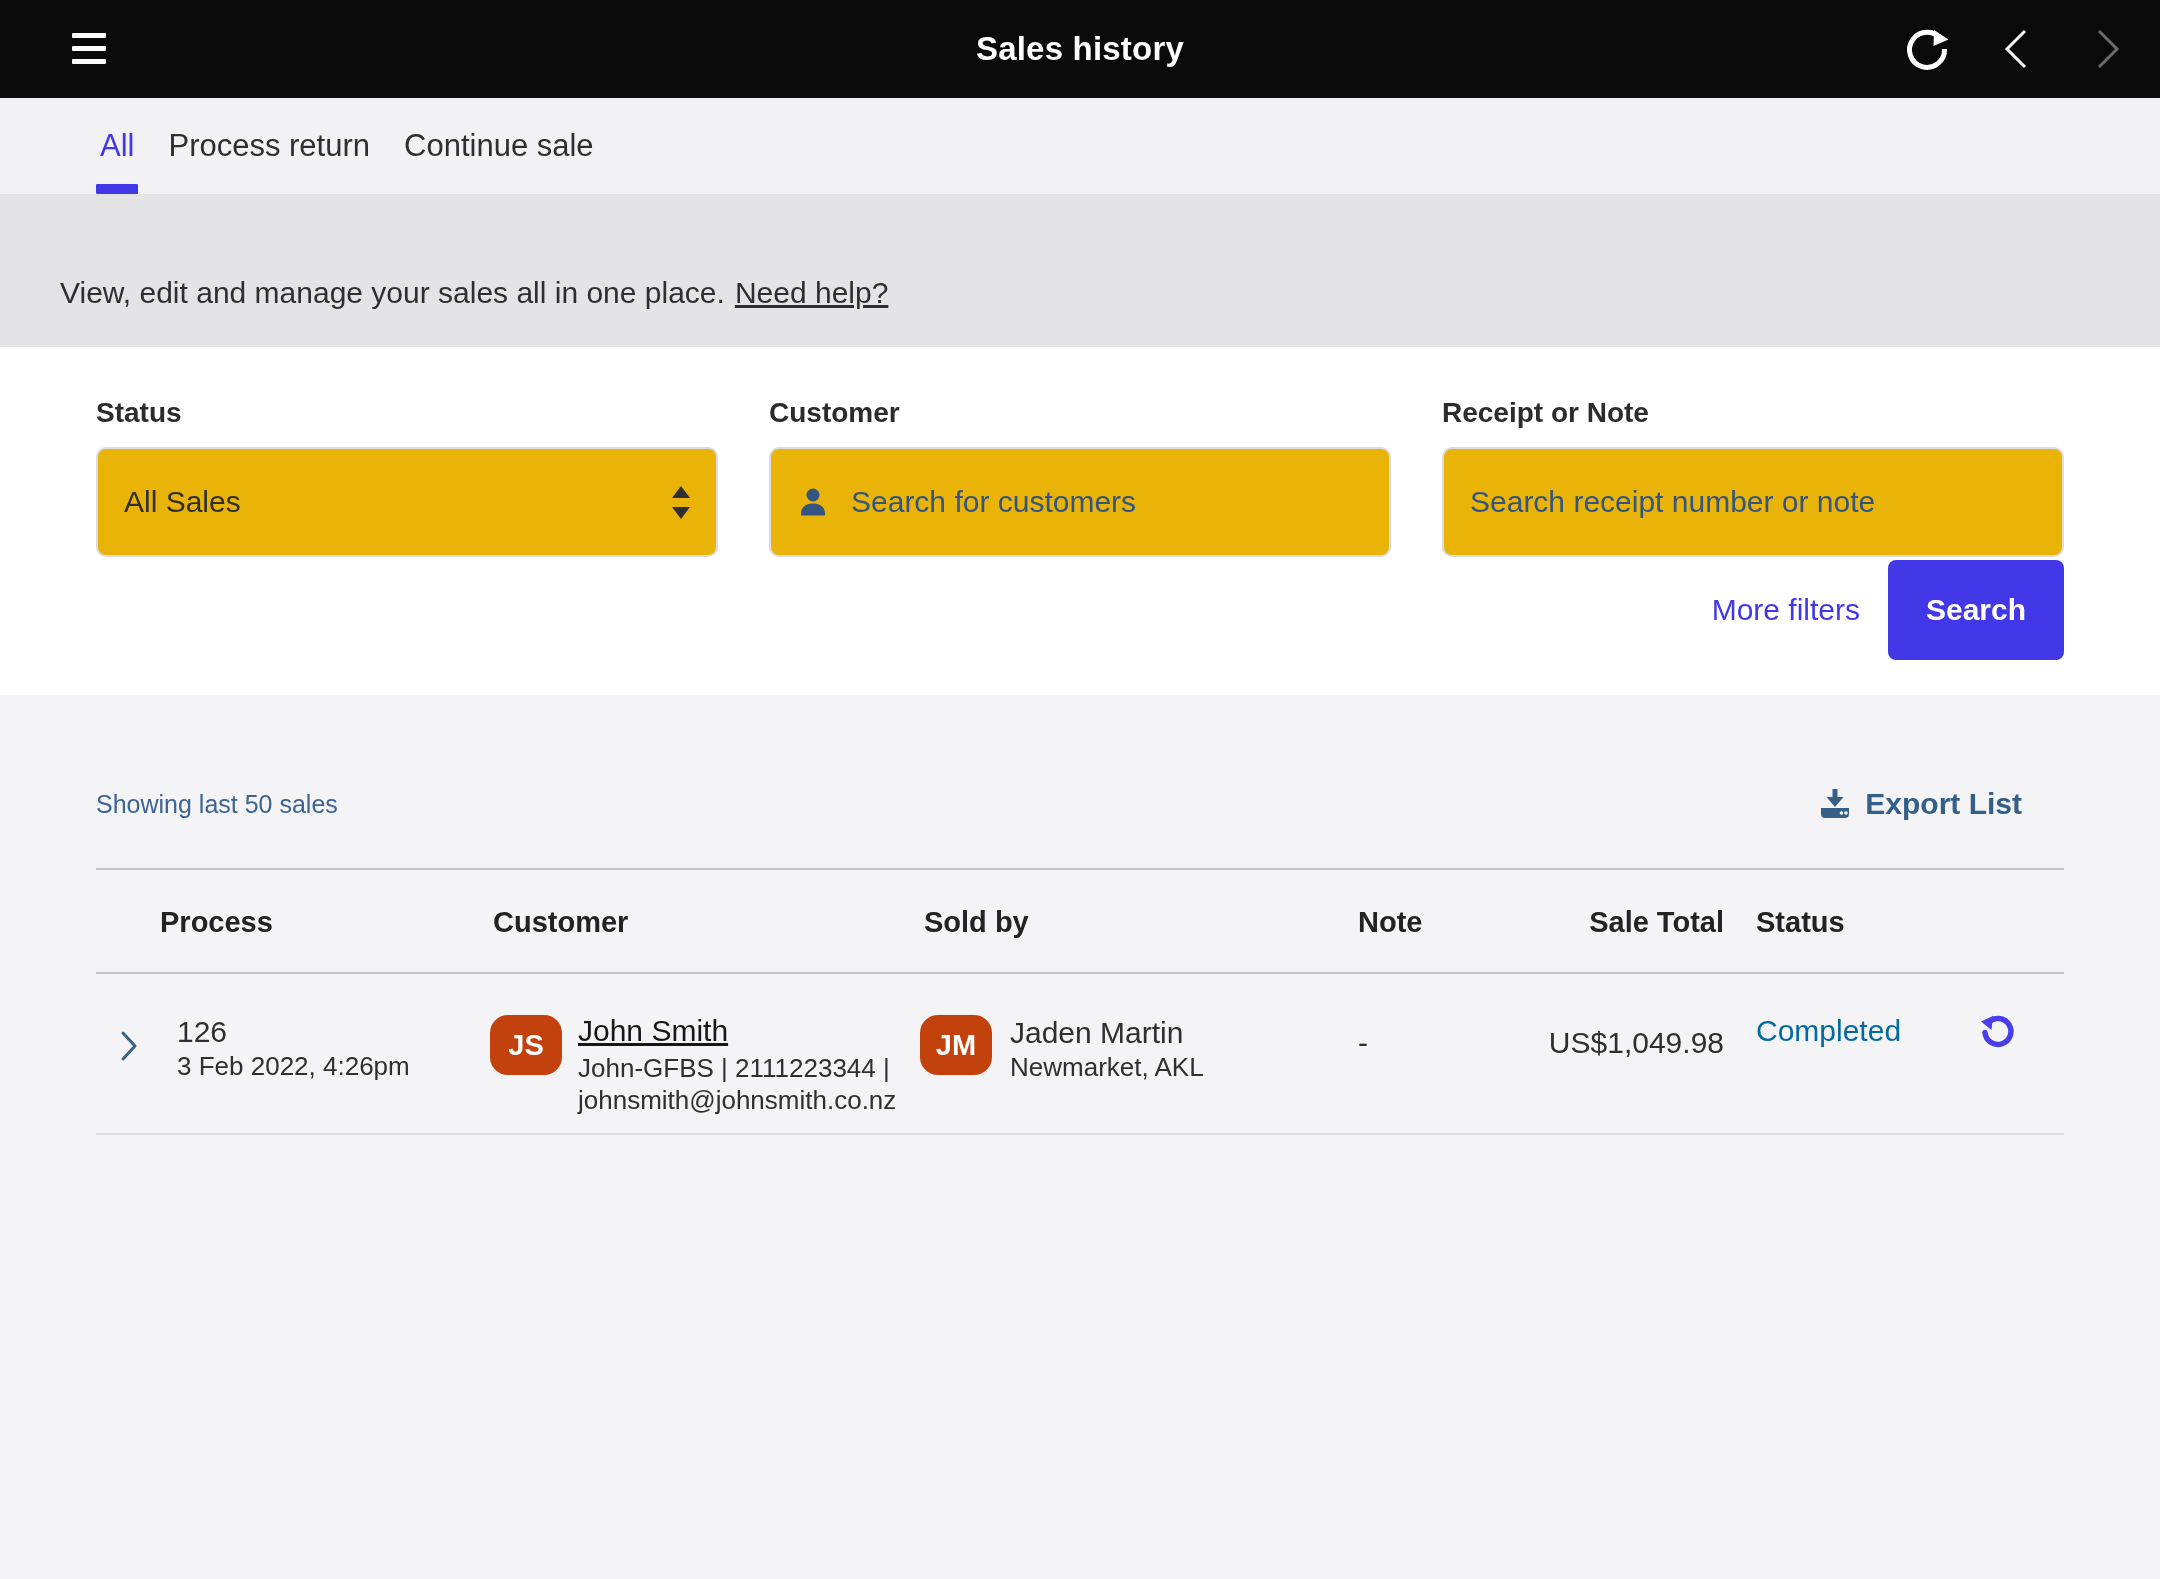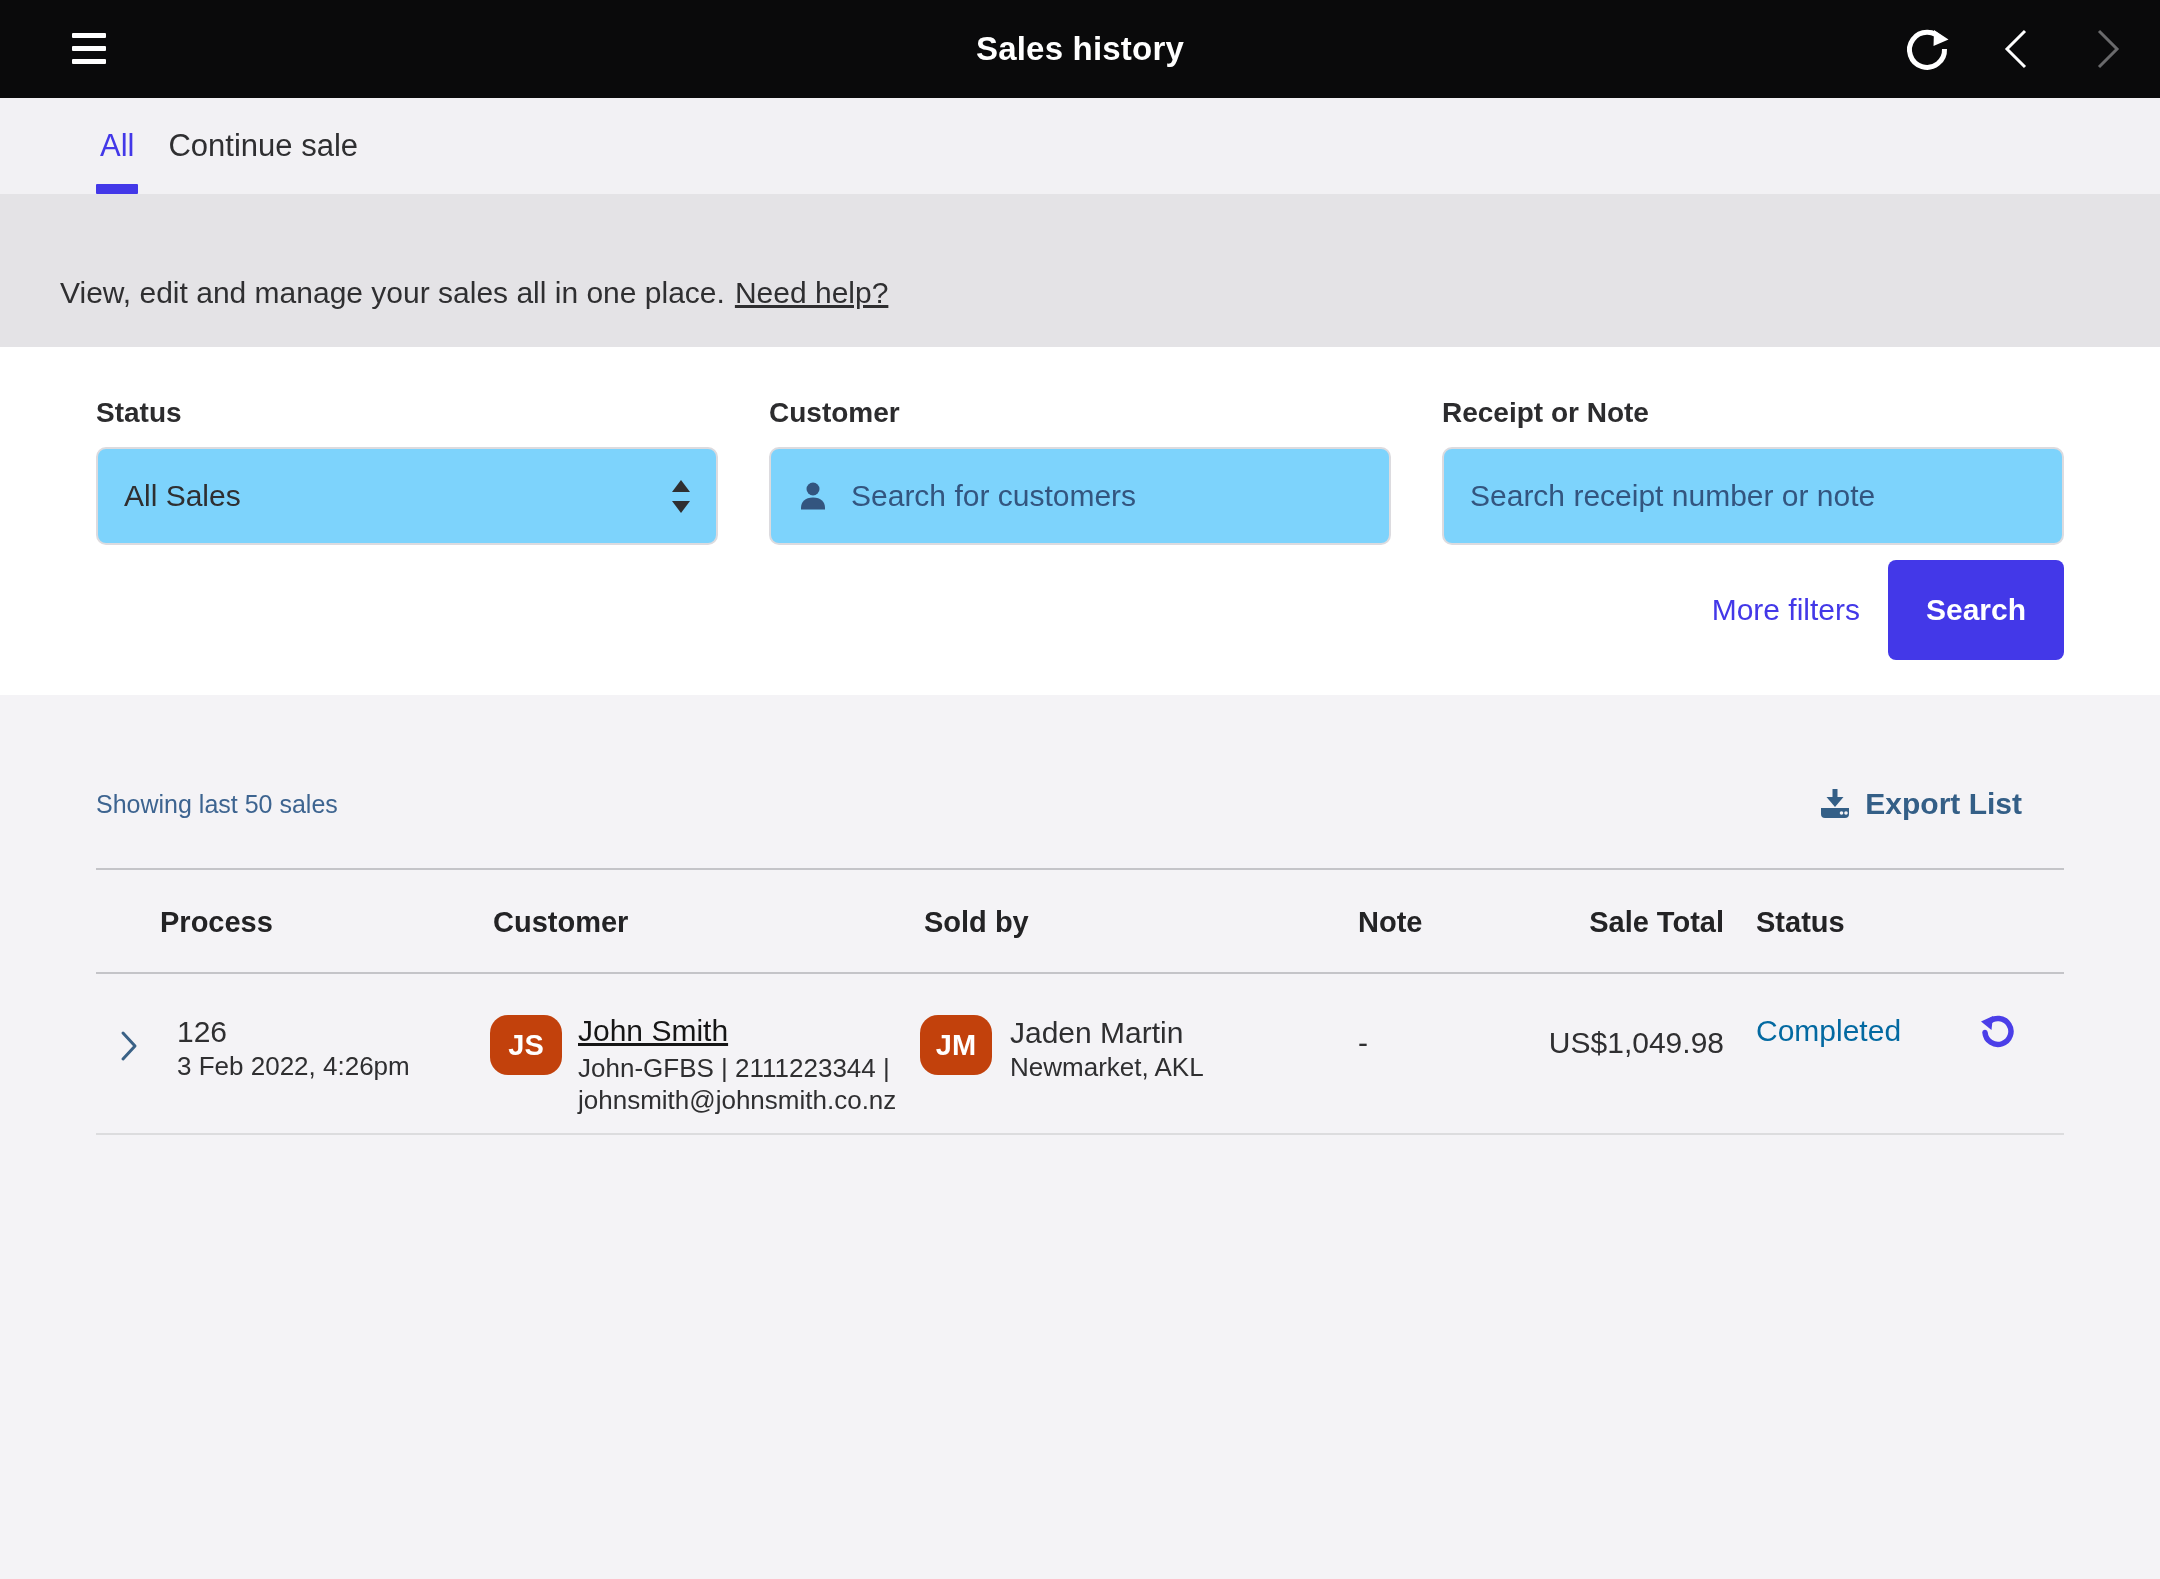--- a/index.html
+++ b/index.html
@@ -39,21 +39,21 @@
     background:#e4e3e6; display:flex; align-items:center; padding-left:60px;
     font-size:30px; color:#2f2f31;
   }
   .banner a { color:#2f2f31; text-decoration:underline; margin-left:10px; cursor:pointer; }
   
   .filters { position:absolute; left:0; top:347px; width:2160px; height:348px; background:#ffffff; padding:0 96px; }
   .filters-row { display:flex; gap:51px; }
   .filter-col { width:622px; }
   .filter-label { margin-top:50px; font-size:28px; font-weight:bold; color:#2c2c2e; }
   .filter-box {
-    margin-top:18px; height:98px; background:#7dd3fc; border:2px solid #dcdbdf; border-radius:10px;
+    margin-top:18px; height:110px; background:#eab308; border:2px solid #dcdbdf; border-radius:10px;
     display:flex; align-items:center; padding:0 26px; position:relative;
   }
   .select-value { font-size:30px; color:#2f2f31; flex:1; }
   .spinner { display:flex; flex-direction:column; gap:9px; align-items:center; cursor:pointer; }
   .tri-up { width:0; height:0; border-left:9px solid transparent; border-right:9px solid transparent; border-bottom:12px solid #2f2f31; }
   .tri-down { width:0; height:0; border-left:9px solid transparent; border-right:9px solid transparent; border-top:12px solid #2f2f31; }
   .filter-box input {
     border:none; outline:none; flex:1; font-family:"Liberation Sans", sans-serif;
     font-size:30px; color:#33557f; background:transparent; min-width:0;
   }
@@ -135,20 +135,24 @@
       </div>
     </div>
   </header>
 
   <nav class="tabbar">
     <div class="tab active">
       <span>All</span>
       <span class="tab-underline"></span>
     </div>
     <div class="tab">
+      <span>Process return</span>
+
+    </div>
+    <div class="tab">
       <span>Continue sale</span>
 
     </div>
   </nav>
 
   <div class="banner">
     <span>View, edit and manage your sales all in one place.</span>
     <a>Need help?</a>
   </div>
 

